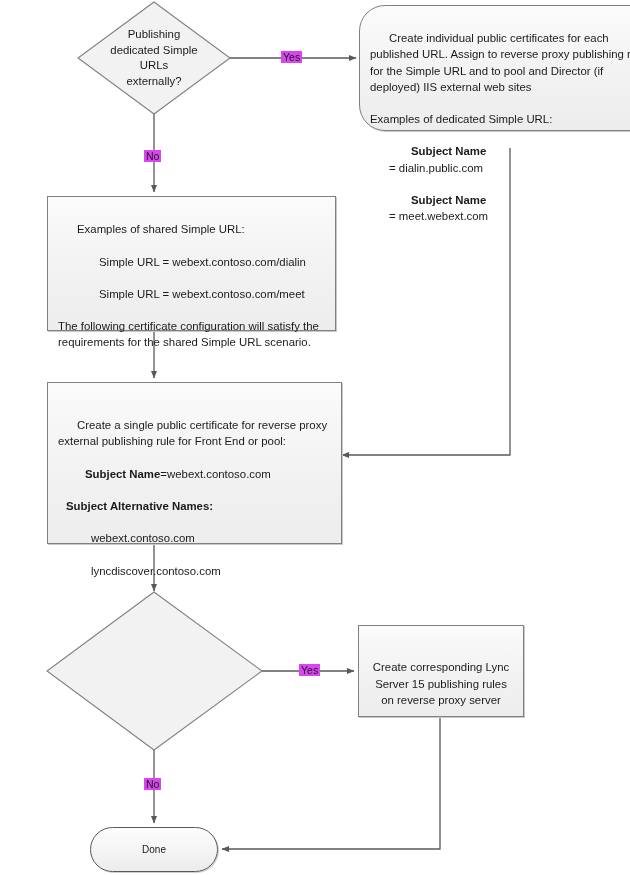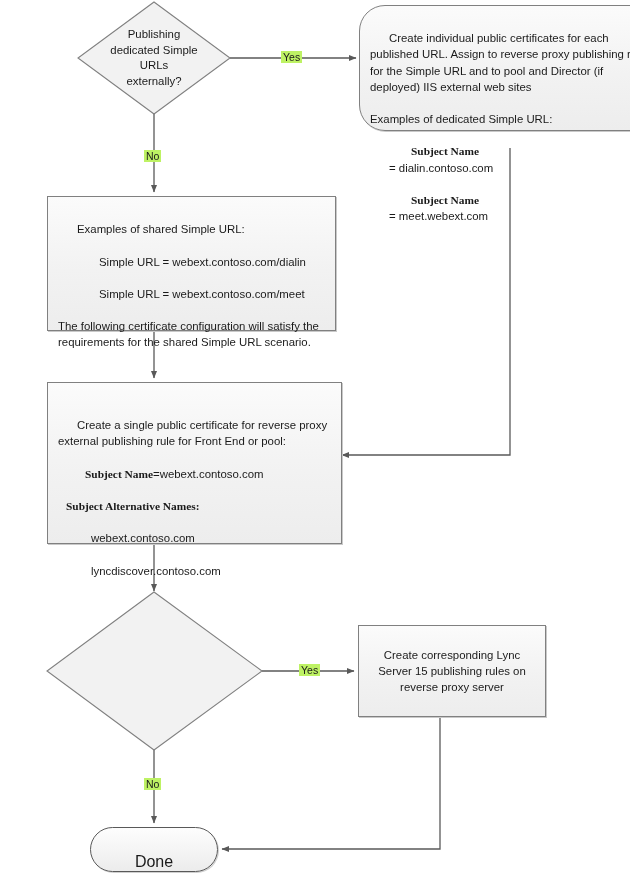--- a/index.html
+++ b/index.html
@@ -35,21 +35,21 @@
   }
   .procbox .inner {
     padding: 8px 10px;
     font-size: 11.4px;
     line-height: 16.2px;
     white-space: pre-wrap;
   }
   .procbox.center .inner {
     text-align: center;
   }
-  .line-b { font-weight: bold; font-family: Liberation Serif, serif; }
+  .line-b { font-weight: bold; }
   .blank { display: block; height: 16px; }
   .ind1 { display: inline-block; width: 22px; }
   .ind2 { display: inline-block; width: 14px; }
   .ind3 { display: inline-block; width: 8px; }
 
   
   .diamond {
     position: absolute;
   }
   .diamond .dtext {
@@ -71,32 +71,32 @@
 
   
   .terminator {
     position: absolute;
     box-sizing: border-box;
     border: 1px solid #595959;
     border-radius: 999px;
     background: linear-gradient(to bottom, #fdfdfd 0%, #f4f4f4 55%, #ececec 100%);
     box-shadow: 1px 1px 0 0 #cfcfcf;
     display: flex;
-    align-items: flex-end;
+    align-items: center;
     justify-content: center;
-    font-size: 16px;
+    font-size: 10px;
     color: #1a1a1a;
   }
 
   
   .edgelabel {
     position: absolute;
     font-size: 10.5px;
     color: #1a1a1a;
-    background: #bef264;
+    background: #d946ef;
     padding: 0 2px;
     line-height: 12px;
     white-space: nowrap;
     text-align: center;
   }
 </style>
 </head>
 <body>
 
 <div id="canvas">
@@ -135,21 +135,21 @@
     <div class="dtext">Publishing
 dedicated Simple
 URLs
 externally?</div>
   </div>
 
   <div class="procbox" style="left:319px; top:5px; width:304px; height:126px;border-radius:26px;">
     <div class="inner">
       <span>Create individual public certificates for each published URL. Assign to reverse proxy publishing rules for the Simple URL and to pool and Director (if  deployed) IIS external web sites</span><span class="blank"></span><span>Examples of dedicated Simple URL:</span><br>
       <span class="ind1"></span><span class="line-b">Subject Name</span>
-      <span>= dialin.contoso.com</span><br>
+      <span>= dialin.public.com</span><br>
       <span class="ind1"></span><span class="line-b">Subject Name</span>
       <span>= meet.webext.com</span>
     </div>
   </div>
 
   <div class="procbox" style="left:7px; top:196px; width:289px; height:135px;">
     <div class="inner">
       <span>Examples of shared Simple URL:</span><br>
       <span class="ind1"></span><span>Simple URL = webext.contoso.com/dialin</span><br>
       <span class="ind1"></span><span>Simple URL = webext.contoso.com/meet</span><span class="blank"></span><span>The following certificate configuration will satisfy the requirements for the shared Simple URL scenario.</span>
@@ -159,21 +159,21 @@
   <div class="procbox" style="left:7px; top:382px; width:295px; height:162px;">
     <div class="inner" style="padding-top:18px;">
       <span>Create a single public certificate for reverse proxy external publishing rule for Front End or pool:</span><br>
       <span class="ind3"></span><span class="line-b">Subject Name</span><span>=webext.contoso.com</span><span class="blank"></span><span class="ind3"></span><span class="line-b">Subject Alternative Names:</span><br>
       <span class="ind2"></span><span>webext.contoso.com</span><br>
       <span class="ind2"></span><span>lyncdiscover.contoso.com</span>
     </div>
   </div>
 
 
-  <div class="procbox center" style="left:318px; top:625px; width:188px; height:92px; display:flex; align-items:center;">
+  <div class="procbox center" style="left:318px; top:625px; width:166px; height:92px; display:flex; align-items:flex-end;">
     <div class="inner" style="white-space:normal; width:100%;">Create corresponding Lync Server 15 publishing rules on reverse proxy server</div>
   </div>
 
   <div class="terminator" style="left:50px; top:827px; width:128px; height:45px;">
     <span>Done</span>
   </div>
 
   <div class="edgelabel" style="left:241px; top:51px;">Yes</div>
   <div class="edgelabel" style="left:104px; top:150px;">No</div>
   <div class="edgelabel" style="left:259px; top:664px;">Yes</div>

